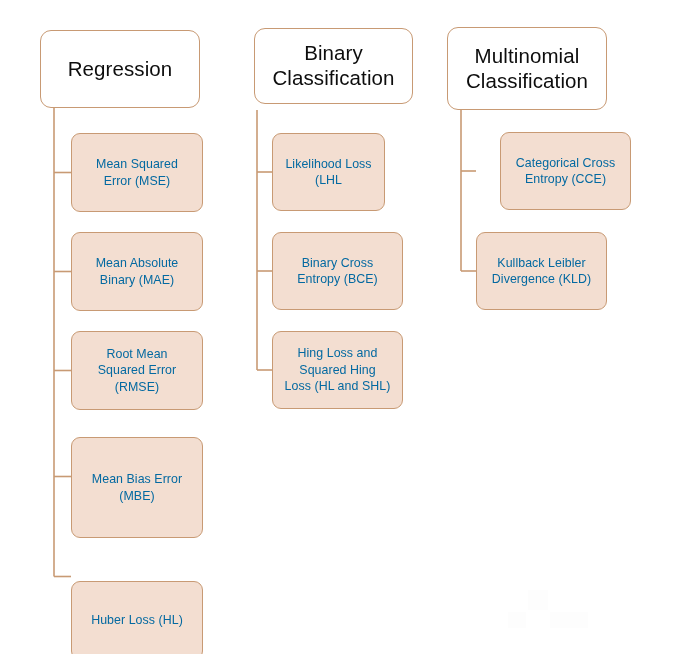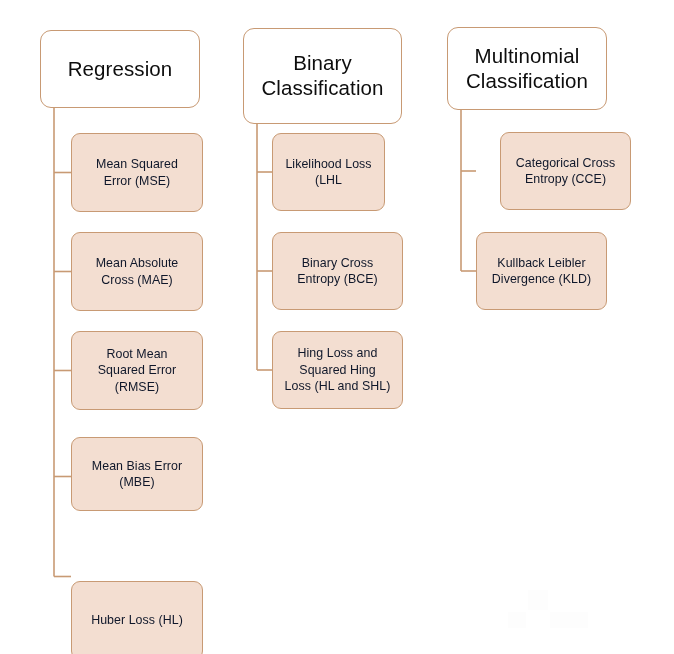--- a/index.html
+++ b/index.html
@@ -55,21 +55,21 @@
     line-height: 1.2;
     font-weight: 400;
     letter-spacing: 0.1px;
     color: #0d0d0d;
   }
   .leaf .node-label {
     font-size: 12.4px;
     line-height: 1.33;
     font-weight: 400;
     letter-spacing: 0.05px;
-    color: #0f172a;
+    color: #0369a1;
   }
   .watermark {
     position: absolute;
     background: #fdfdfd;
   }
 </style>
 </head>
 <body>
 
 <div id="canvas">
@@ -91,35 +91,35 @@
   <div id="node-layer">
       <div class="node root" style="left: 40px; top: 30px; width: 160px; height: 78px;">
         <span class="node-label">Regression</span>
       </div>
       <div class="node leaf" style="left: 71px; top: 133px; width: 132px; height: 79px;">
         <span class="node-label">Mean Squared
 Error (MSE)</span>
       </div>
       <div class="node leaf" style="left: 71px; top: 232px; width: 132px; height: 79px;">
         <span class="node-label">Mean Absolute
-Cross (MAE)</span>
+Binary (MAE)</span>
       </div>
       <div class="node leaf" style="left: 71px; top: 331px; width: 132px; height: 79px;">
         <span class="node-label">Root Mean
 Squared Error
 (RMSE)</span>
       </div>
-      <div class="node leaf" style="left: 71px; top: 437px; width: 132px; height: 74px;">
+      <div class="node leaf" style="left: 71px; top: 437px; width: 132px; height: 101px;">
         <span class="node-label">Mean Bias Error
 (MBE)</span>
       </div>
       <div class="node leaf" style="left: 71px; top: 537px; width: 132px; height: 79px; margin-top: 44px;">
         <span class="node-label">Huber Loss (HL)</span>
       </div>
-      <div class="node root" style="left: 243px; top: 28px; width: 159px; height: 96px;">
+      <div class="node root" style="left: 254px; top: 28px; width: 159px; height: 76px;">
         <span class="node-label">Binary
 Classification</span>
       </div>
       <div class="node leaf" style="left: 272px; top: 133px; width: 113px; height: 78px;">
         <span class="node-label">Likelihood Loss
 (LHL</span>
       </div>
       <div class="node leaf" style="left: 272px; top: 232px; width: 131px; height: 78px;">
         <span class="node-label">Binary Cross
 Entropy (BCE)</span>

